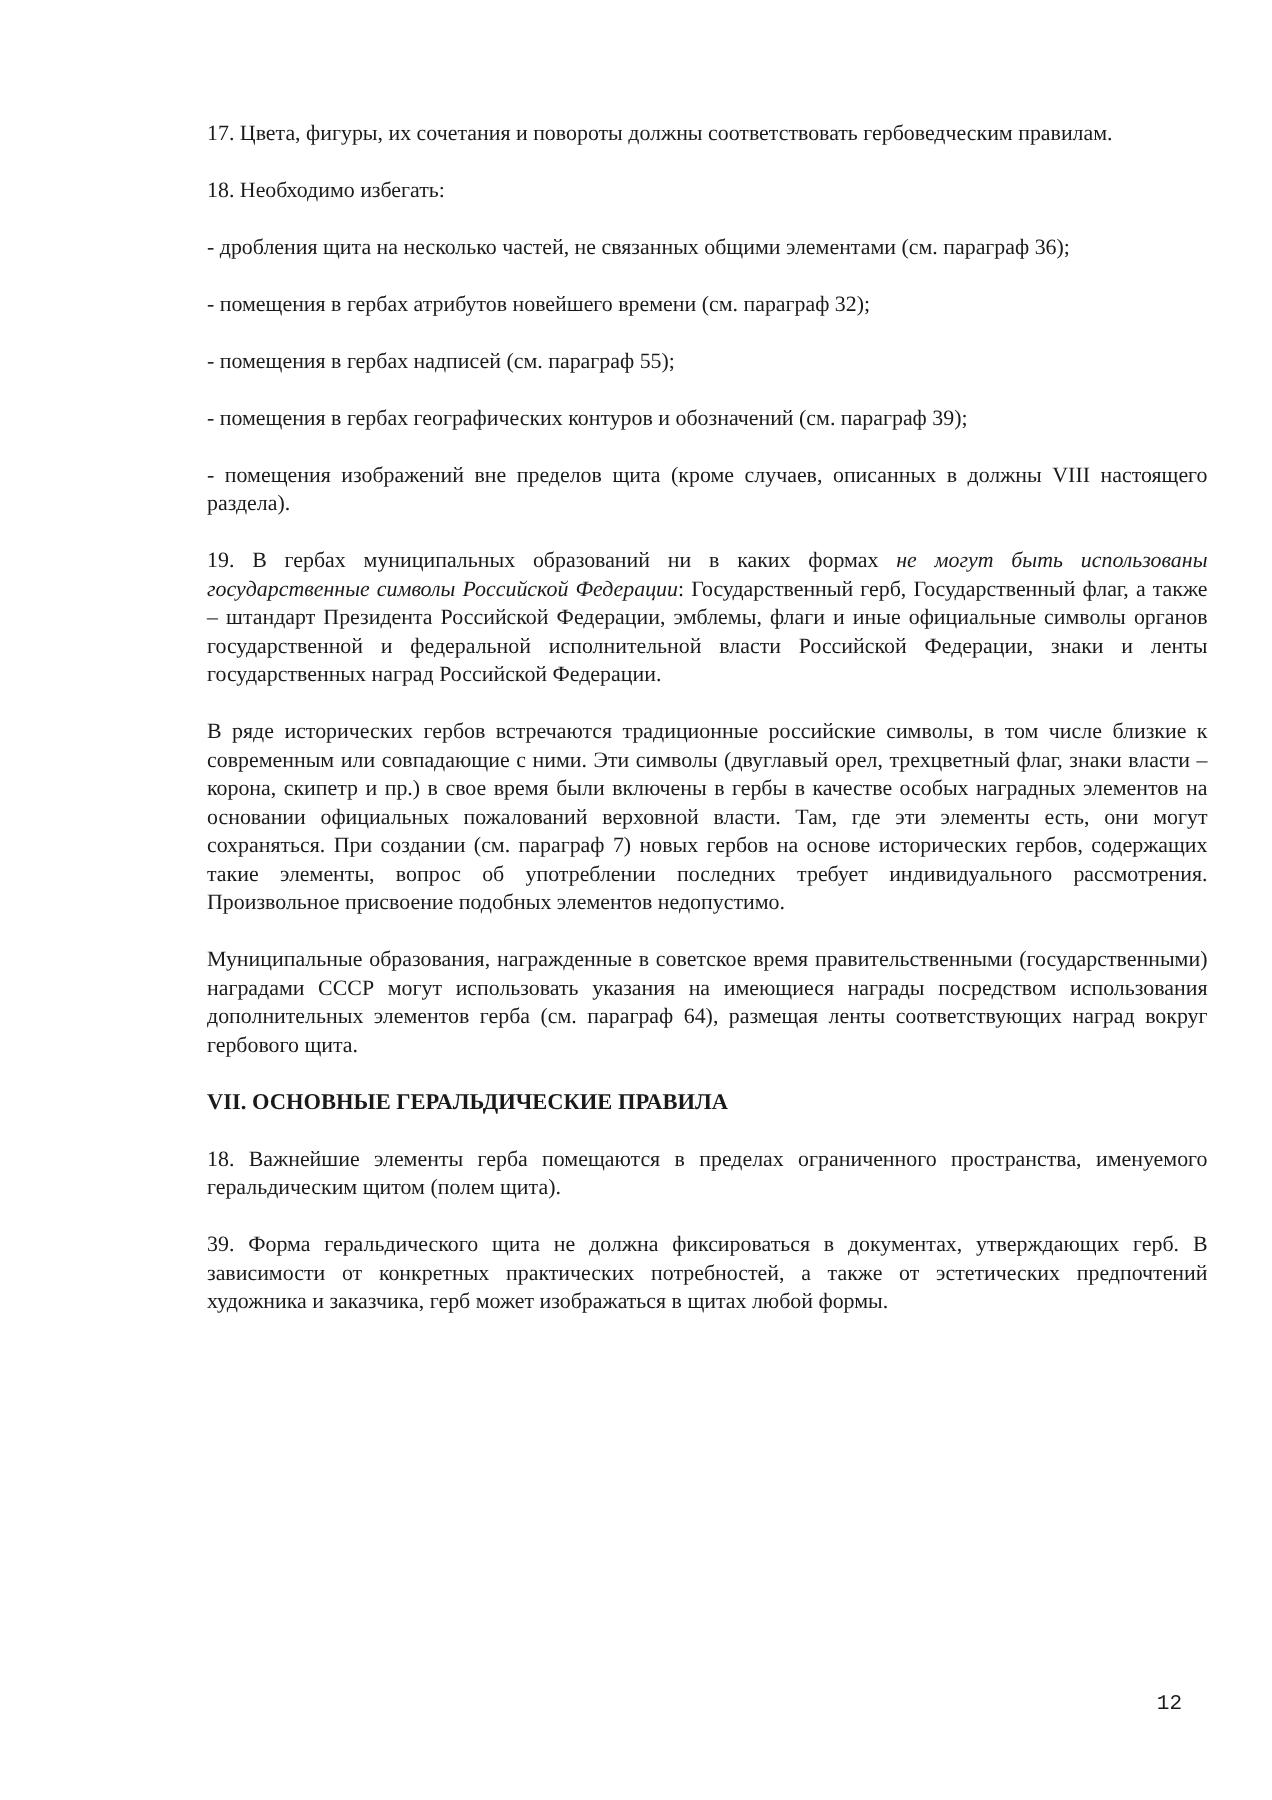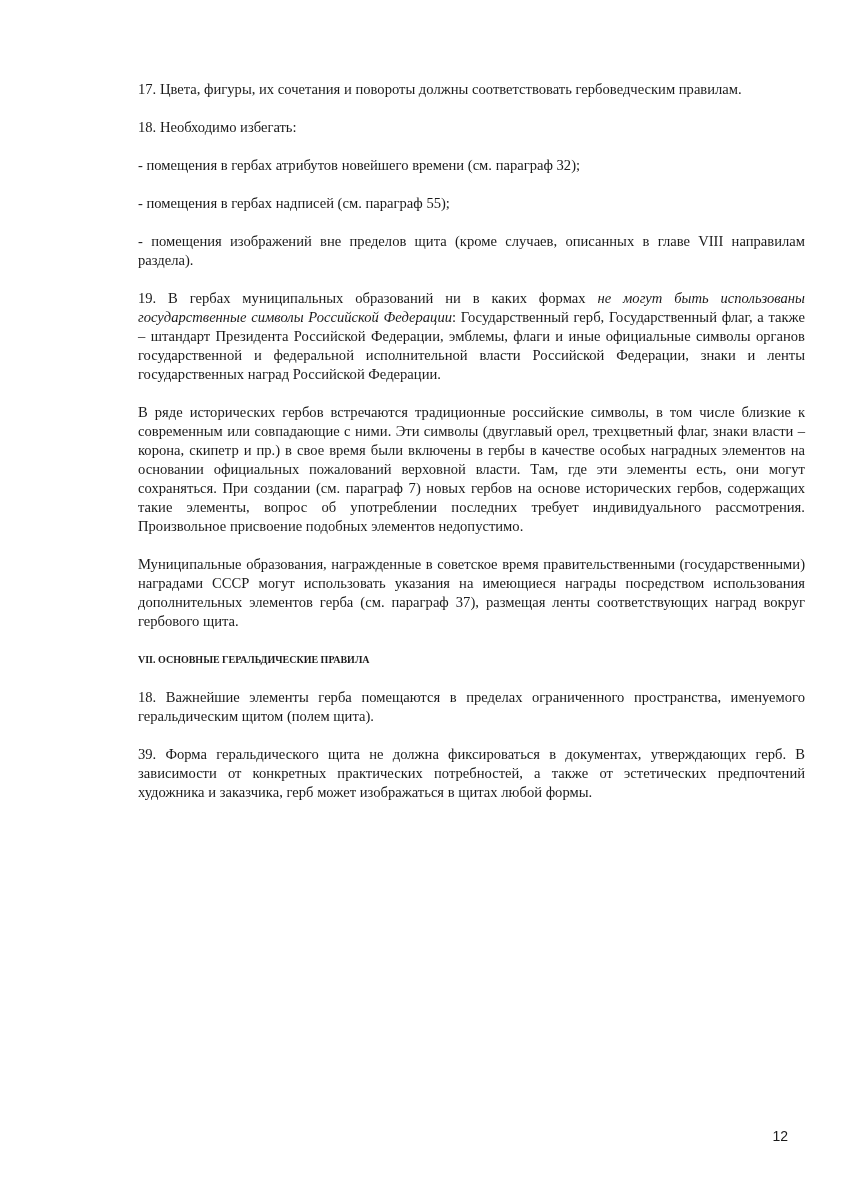--- a/index.html
+++ b/index.html
@@ -15,45 +15,47 @@
     color: #1a1a1a;
     margin-left: 17px;
   }
   .page p {
     margin: 0 0 19px 0;
     text-align: justify;
     hyphens: manual;
   }
   .page h2 {
     margin: 0 0 19px 0;
-    font-size: 10px;
+    font-size: 15px;
     line-height: 19px;
     font-weight: bold;
   }
   .page em { font-style: italic; }
   .page-number {
     position: absolute;
     right: 60px;
     top: 1128px;
-    font-family: Liberation Sans, sans-serif;
+    font-family: Liberation Mono, monospace;
     font-size: 14px;
     color: #1a1a1a;
     margin-left: 24px;
   }
 </style>
 </head>
 <body>
 
 <div class="page">
   <p>17. Цвета, фигуры, их сочетания и повороты должны соответствовать гербоведческим правилам.</p>
   <p>18. Необходимо избегать:</p>
+  <p>- дробления щита на несколько частей, не связанных общими элементами (см. параграф 36);</p>
   <p>- помещения в гербах атрибутов новейшего времени (см. параграф 32);</p>
   <p>- помещения в гербах надписей (см. параграф 55);</p>
-  <p>- помещения изображений вне пределов щита (кроме случаев, описанных в главе VIII на­правилам раздела).</p>
+  <p>- помещения в гербах географических контуров и обозначений (см. параграф 39);</p>
+  <p>- помещения изображений вне пределов щита (кроме случаев, описанных в должны VIII на­стоящего раздела).</p>
   <p><span>19. В гербах муниципальных образований ни в каких формах </span><em>не могут быть использова­ны государственные символы Российской Федерации</em><span>: Государственный герб, Государ­ственный флаг, а также – штандарт Президента Российской Федерации, эмблемы, флаги и иные официальные символы органов государственной и федеральной исполнительной власти Российской Федерации, знаки и ленты государственных наград Российской Феде­рации.</span></p>
   <p>В ряде исторических гербов встречаются традиционные российские символы, в том числе близкие к современным или совпадающие с ними. Эти символы (двуглавый орел, трех­цветный флаг, знаки власти – корона, скипетр и пр.) в свое время были включены в гербы в качестве особых наградных элементов на основании официальных пожалований вер­ховной власти. Там, где эти элементы есть, они могут сохраняться. При создании (см. па­раграф 7) новых гербов на основе исторических гербов, содержащих такие элементы, во­прос об употреблении последних требует индивидуального рассмотрения. Произвольное присвоение подобных элементов недопустимо.</p>
-  <p>Муниципальные образования, награжденные в советское время правительственными (го­сударственными) наградами СССР могут использовать указания на имеющиеся награды посредством использования дополнительных элементов герба (см. параграф 37), разме­щая ленты соответствующих наград вокруг гербового щита.</p>
+  <p>Муниципальные образования, награжденные в советское время правительственными (го­сударственными) наградами СССР могут использовать указания на имеющиеся награды посредством использования дополнительных элементов герба (см. параграф 64), разме­щая ленты соответствующих наград вокруг гербового щита.</p>
   <h2>VII. ОСНОВНЫЕ ГЕРАЛЬДИЧЕСКИЕ ПРАВИЛА</h2>
   <p>18. Важнейшие элементы герба помещаются в пределах ограниченного пространства, именуемого геральдическим щитом (полем щита).</p>
   <p>39. Форма геральдического щита не должна фиксироваться в документах, утверждающих герб. В зависимости от конкретных практических потребностей, а также от эстетических предпочтений художника и заказчика, герб может изображаться в щитах любой формы.</p>
 </div>
 
 <div class="page-number">12</div>
 
 </body></html>

